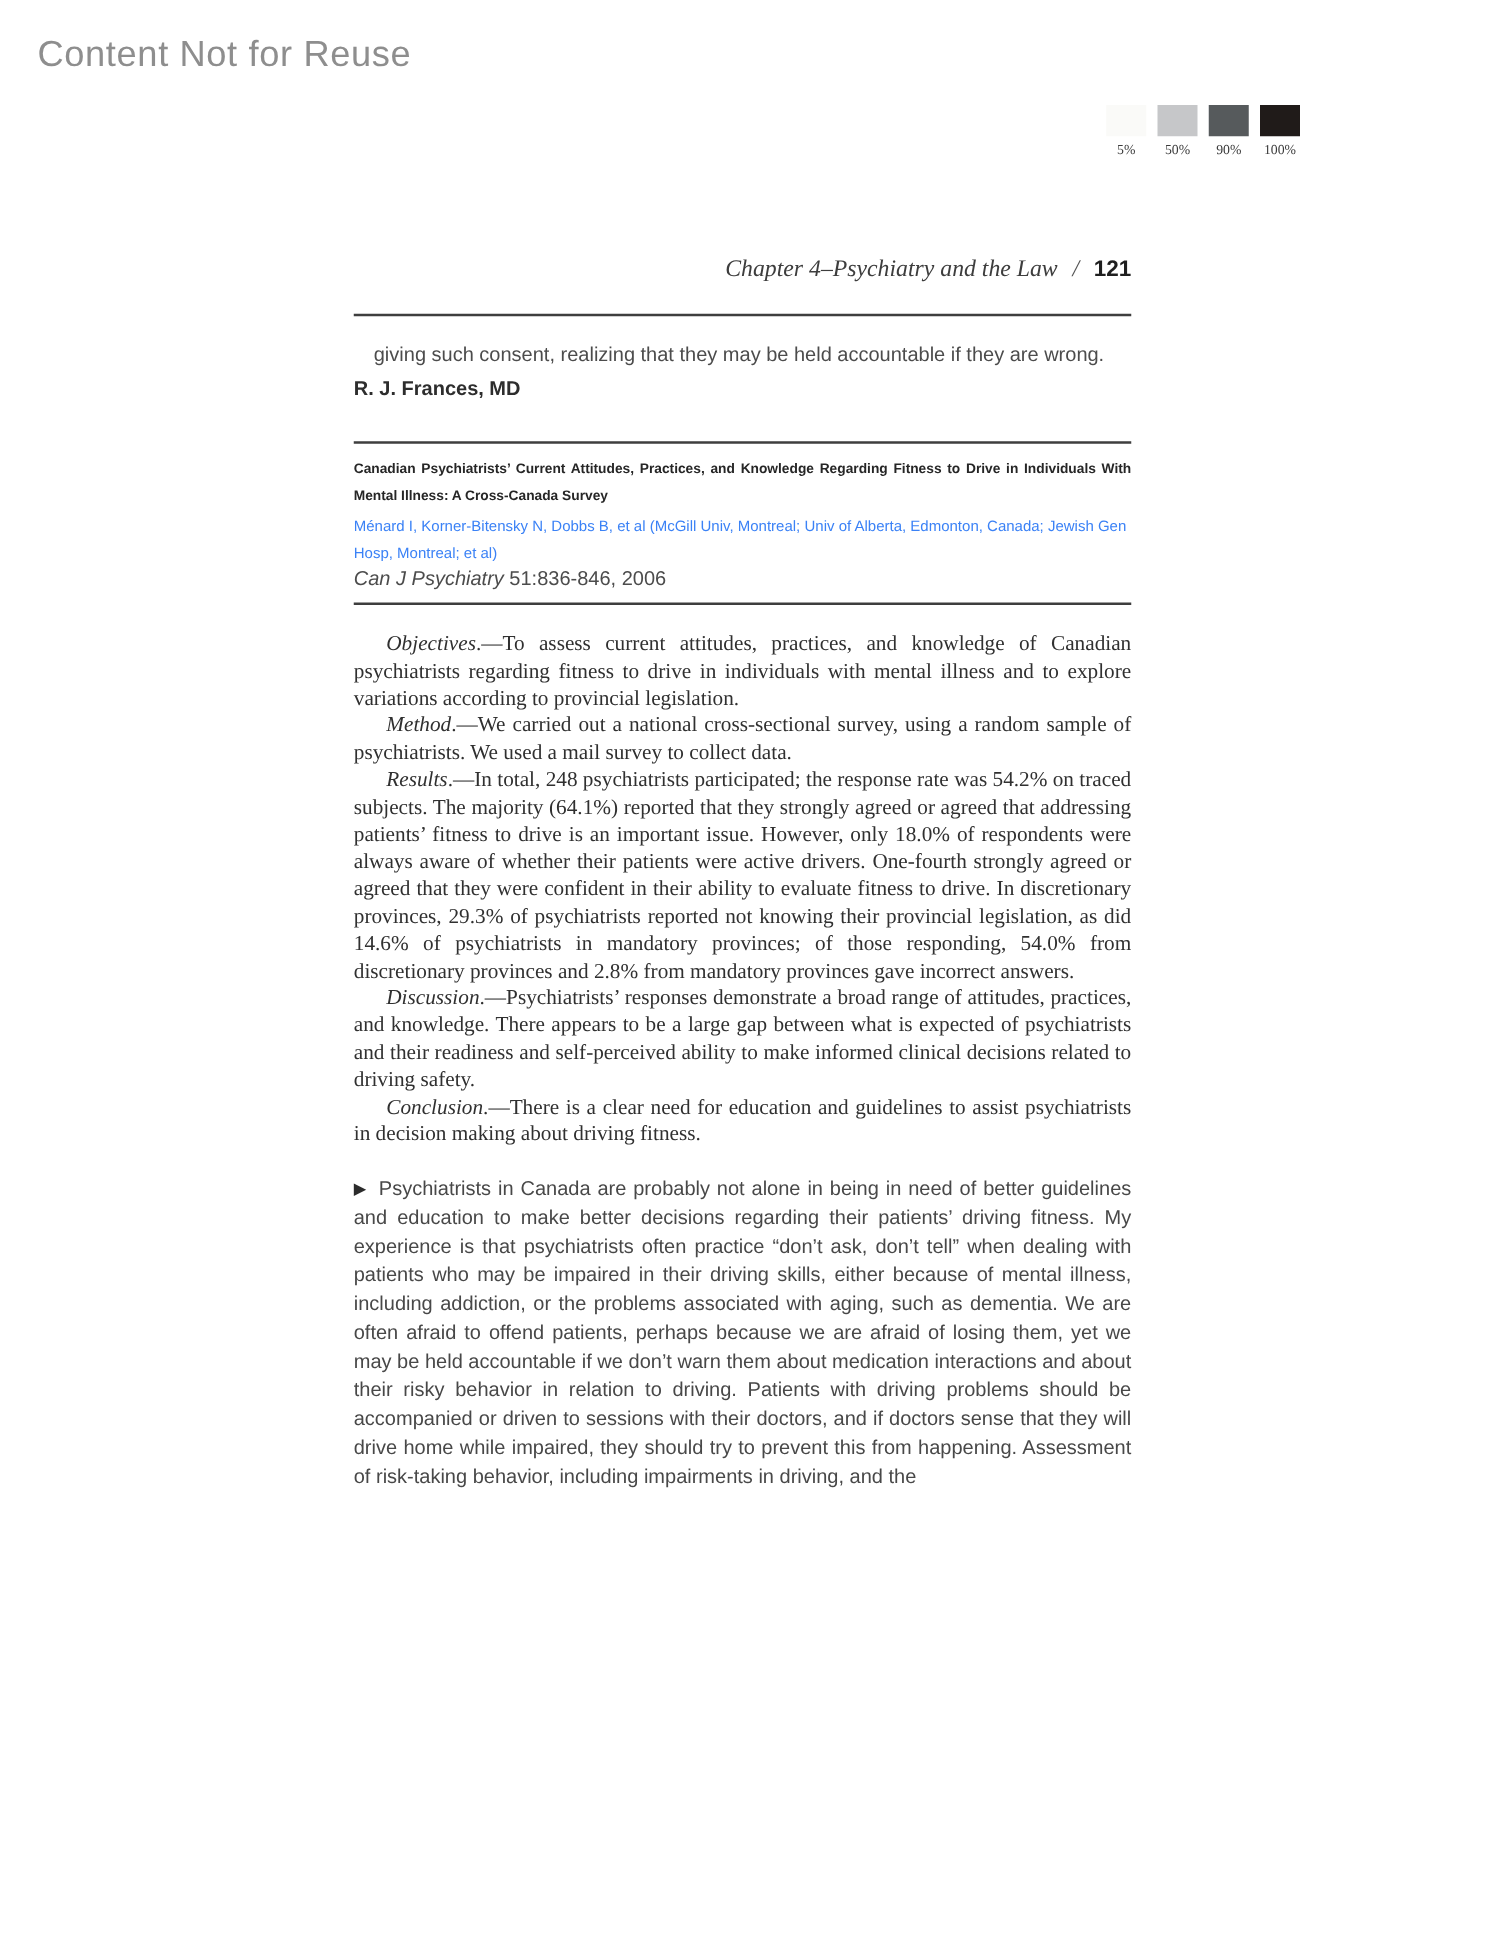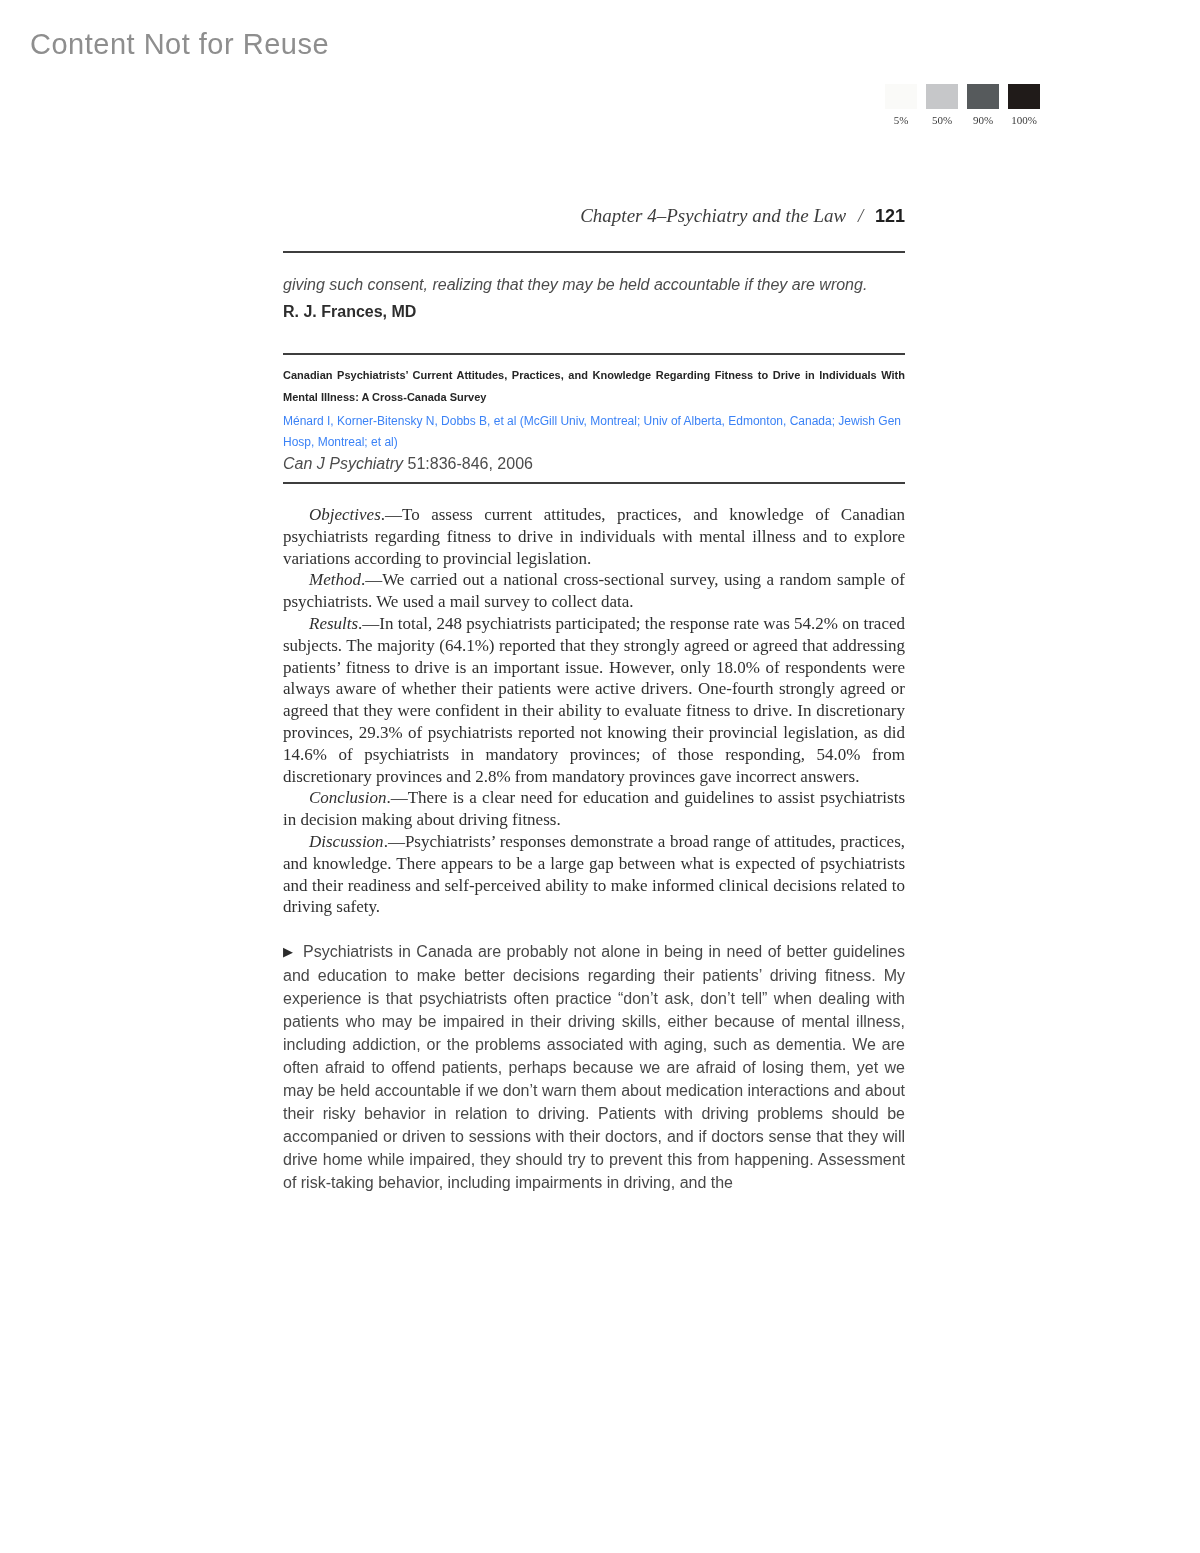--- a/index.html
+++ b/index.html
@@ -11,21 +11,21 @@
   .swatch-wrap{display:flex;flex-direction:column;align-items:center;width:32px;}
   .swatch{width:32px;height:25px;}
   .swatch-label{margin-top:5px;font-family:"Liberation Serif",serif;font-size:11px;color:#3b3b3b;}
   .content{position:absolute;left:283px;top:205px;width:622px;}
   .running-head{text-align:right;font-family:"Liberation Serif",serif;font-style:italic;
                 font-size:19px;color:#3d3d3d;padding-bottom:24px;}
   .rh-sep{margin:0 7px;font-weight:400;color:#555;}
   .rh-page{font-family:"Liberation Sans",sans-serif;font-style:normal;font-weight:bold;
            font-size:18px;color:#1f1f1f;}
   .rule{border:none;border-top:2px solid #3e3e3e;margin:0;height:0;}
-  .carryover{margin:20px 0 0 0;font-size:16px;line-height:23px;color:#4c4c4c;font-style:italic;}
+  .carryover{margin:20px 0 0 16px;font-size:16px;line-height:23px;color:#4c4c4c;}
   .signature{margin:7px 0 0 0;text-align:left;font-weight:bold;font-size:16px;color:#2d2d2d;}
   .rule-title{margin-top:32px;}
   .article-title{margin:9px 0 0 0;font-size:11px;line-height:22px;font-weight:bold;
                  color:#262626;text-align:justify;}
   .authors{margin:3px 0 0 0;font-size:12px;line-height:21px;color:#3b82f6;}
   .citation{margin:0;font-size:16px;line-height:21px;color:#4c4c4c;}
   .cite-journal{font-style:italic;}
   .rule-abs{margin-top:8px;}
   .abstract{margin-top:20px;font-family:"Liberation Serif",serif;font-size:17px;
             line-height:21.8px;color:#303030;}
@@ -77,20 +77,20 @@
     <h2 class="article-title">Canadian Psychiatrists’ Current Attitudes, Practices, and Knowledge Regarding Fitness to Drive in Individuals With Mental Illness: A Cross-Canada Survey</h2>
     <p class="authors">Ménard I, Korner-Bitensky N, Dobbs B, et al (McGill Univ, Montreal; Univ of Alberta, Edmonton, Canada; Jewish Gen Hosp, Montreal; et al)</p>
     <p class="citation"><span class="cite-journal">Can J Psychiatry</span><span class="cite-rest"> 51:836-846, 2006</span></p>
 
     <hr class="rule rule-abs">
 
     <div class="abstract">
       <p class="abs-para"><span class="abs-label">Objectives</span><span class="abs-sep">.—</span><span>To assess current attitudes, practices, and knowledge of Canadian psychiatrists regarding fitness to drive in individuals with mental illness and to explore variations according to provincial legislation.</span></p>
       <p class="abs-para"><span class="abs-label">Method</span><span class="abs-sep">.—</span><span>We carried out a national cross-sectional survey, using a random sample of psychiatrists. We used a mail survey to collect data.</span></p>
       <p class="abs-para"><span class="abs-label">Results</span><span class="abs-sep">.—</span><span>In total, 248 psychiatrists participated; the response rate was 54.2% on traced subjects. The majority (64.1%) reported that they strongly agreed or agreed that addressing patients’ fitness to drive is an important issue. However, only 18.0% of respondents were always aware of whether their patients were active drivers. One-fourth strongly agreed or agreed that they were confident in their ability to evaluate fitness to drive. In discretionary provinces, 29.3% of psychiatrists reported not knowing their provincial legislation, as did 14.6% of psychiatrists in mandatory provinces; of those responding, 54.0% from discretionary provinces and 2.8% from mandatory provinces gave incorrect answers.</span></p>
+      <p class="abs-para"><span class="abs-label">Discussion</span><span class="abs-sep">.—</span><span>Psychiatrists’ responses demonstrate a broad range of attitudes, practices, and knowledge. There appears to be a large gap between what is expected of psychiatrists and their readiness and self-perceived ability to make informed clinical decisions related to driving safety.</span></p>
       <p class="abs-para"><span class="abs-label">Conclusion</span><span class="abs-sep">.—</span><span>There is a clear need for education and guidelines to assist psychiatrists in decision making about driving fitness.</span></p>
-      <p class="abs-para"><span class="abs-label">Discussion</span><span class="abs-sep">.—</span><span>Psychiatrists’ responses demonstrate a broad range of attitudes, practices, and knowledge. There appears to be a large gap between what is expected of psychiatrists and their readiness and self-perceived ability to make informed clinical decisions related to driving safety.</span></p>
     </div>
 
     <p class="commentary"><span class="marker">▶</span><span>Psychiatrists in Canada are probably not alone in being in need of better guidelines and education to make better decisions regarding their patients’ driving fitness. My experience is that psychiatrists often practice “don’t ask, don’t tell” when dealing with patients who may be impaired in their driving skills, either because of mental illness, including addiction, or the problems associated with aging, such as dementia. We are often afraid to offend patients, perhaps because we are afraid of losing them, yet we may be held accountable if we don’t warn them about medication interactions and about their risky behavior in relation to driving. Patients with driving problems should be accompanied or driven to sessions with their doctors, and if doctors sense that they will drive home while impaired, they should try to prevent this from happening. Assessment of risk-taking behavior, including impairments in driving, and the</span></p>
 
   </div>
 </div>
 
 </body></html>

